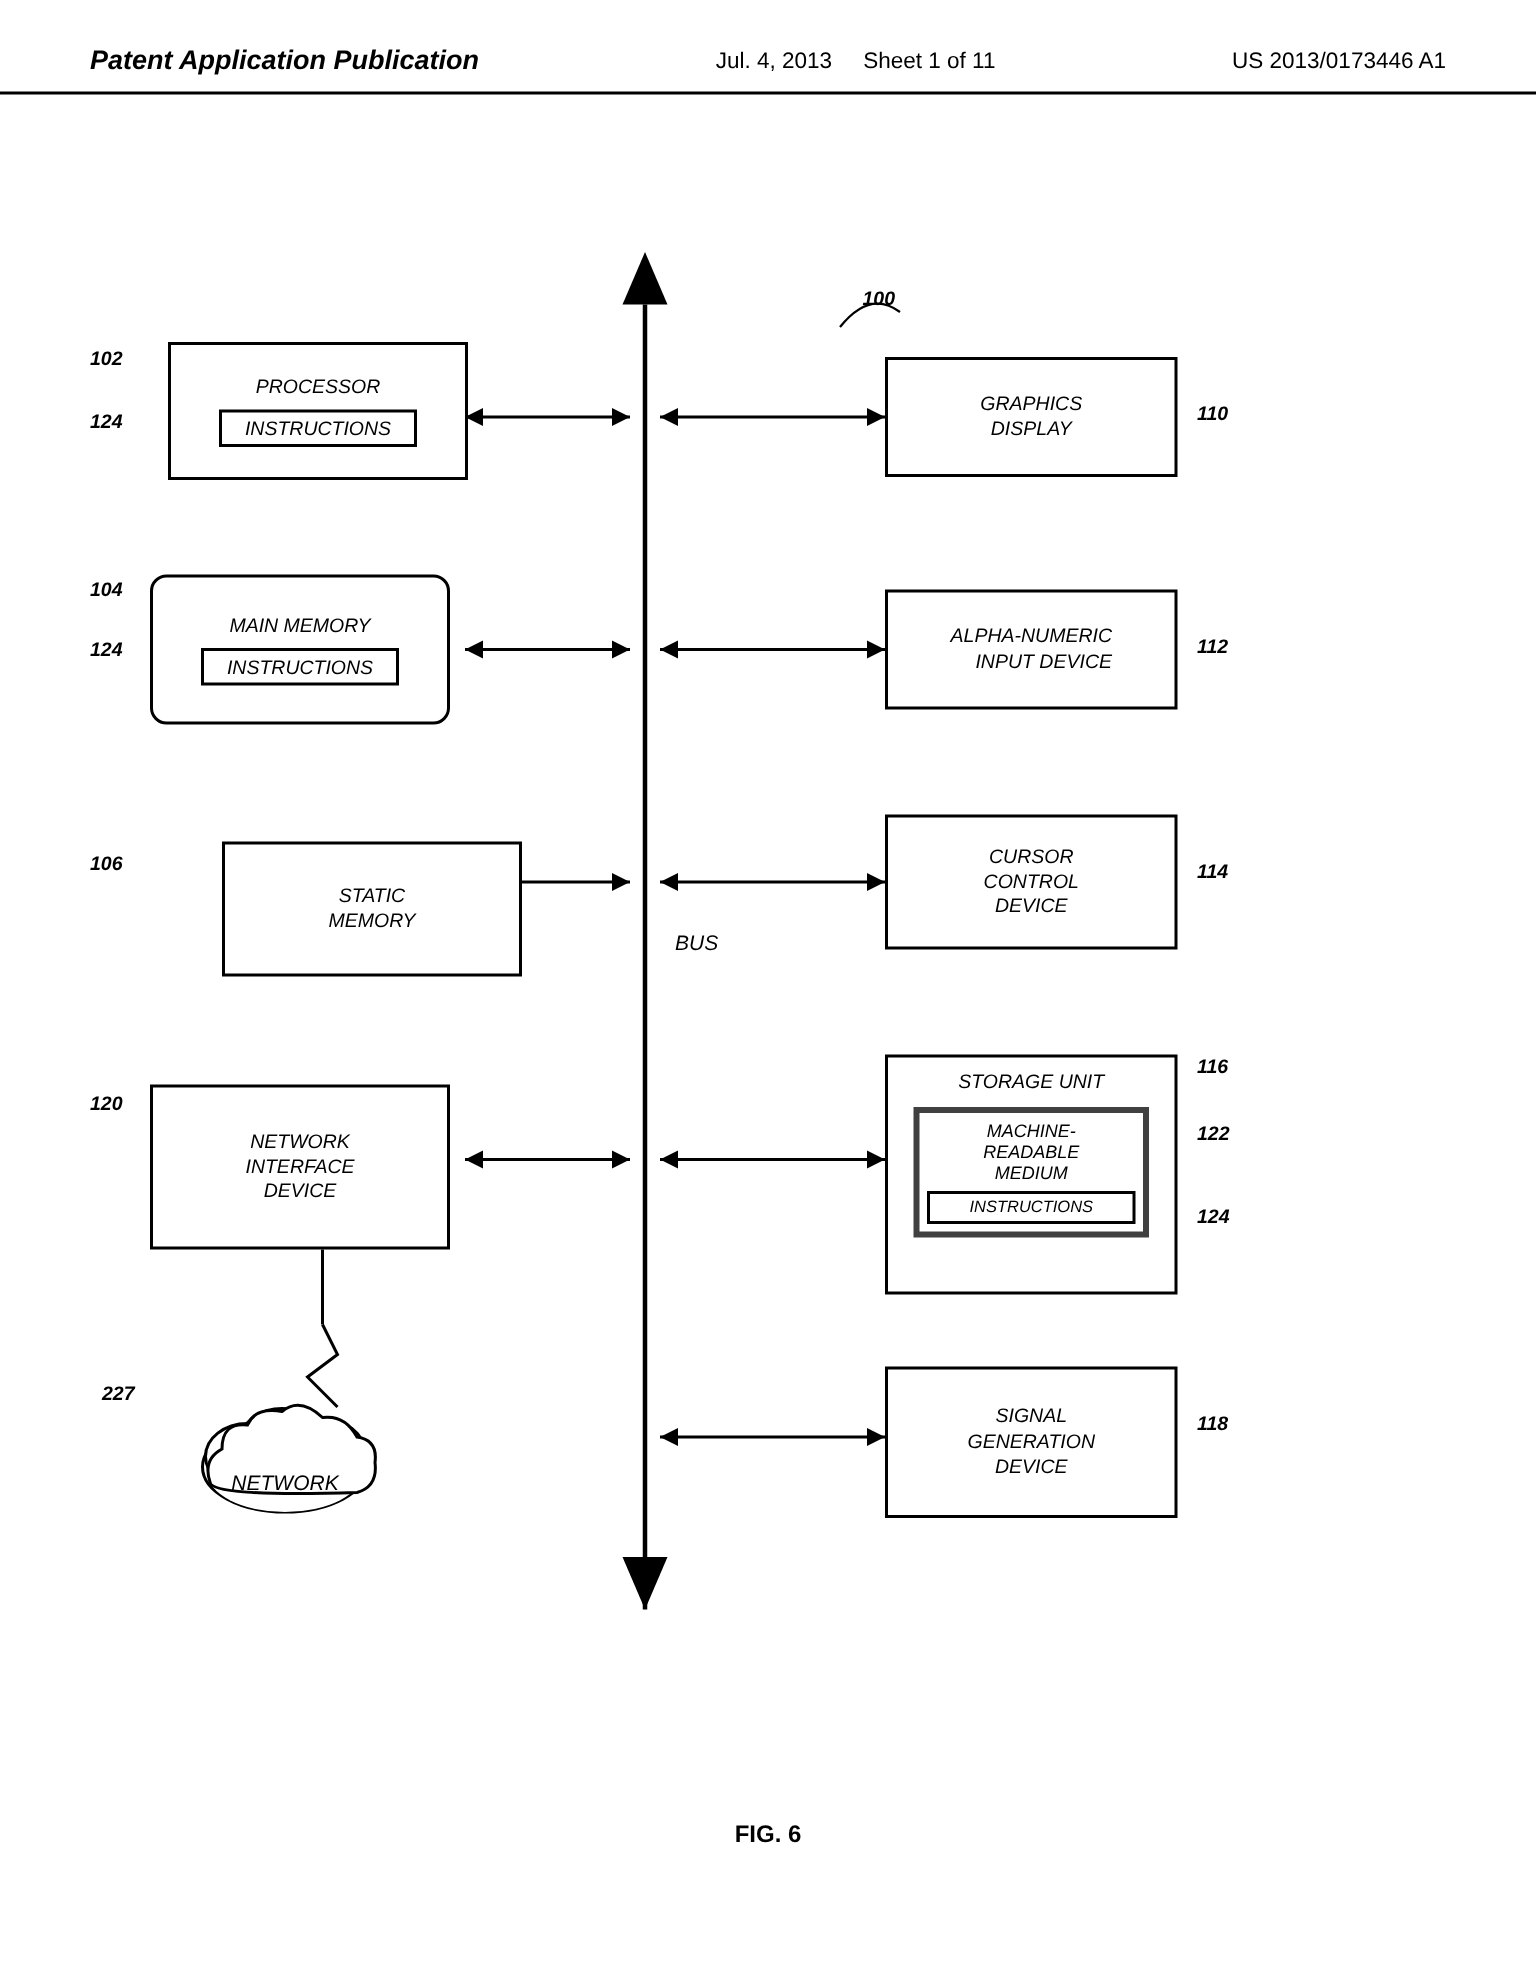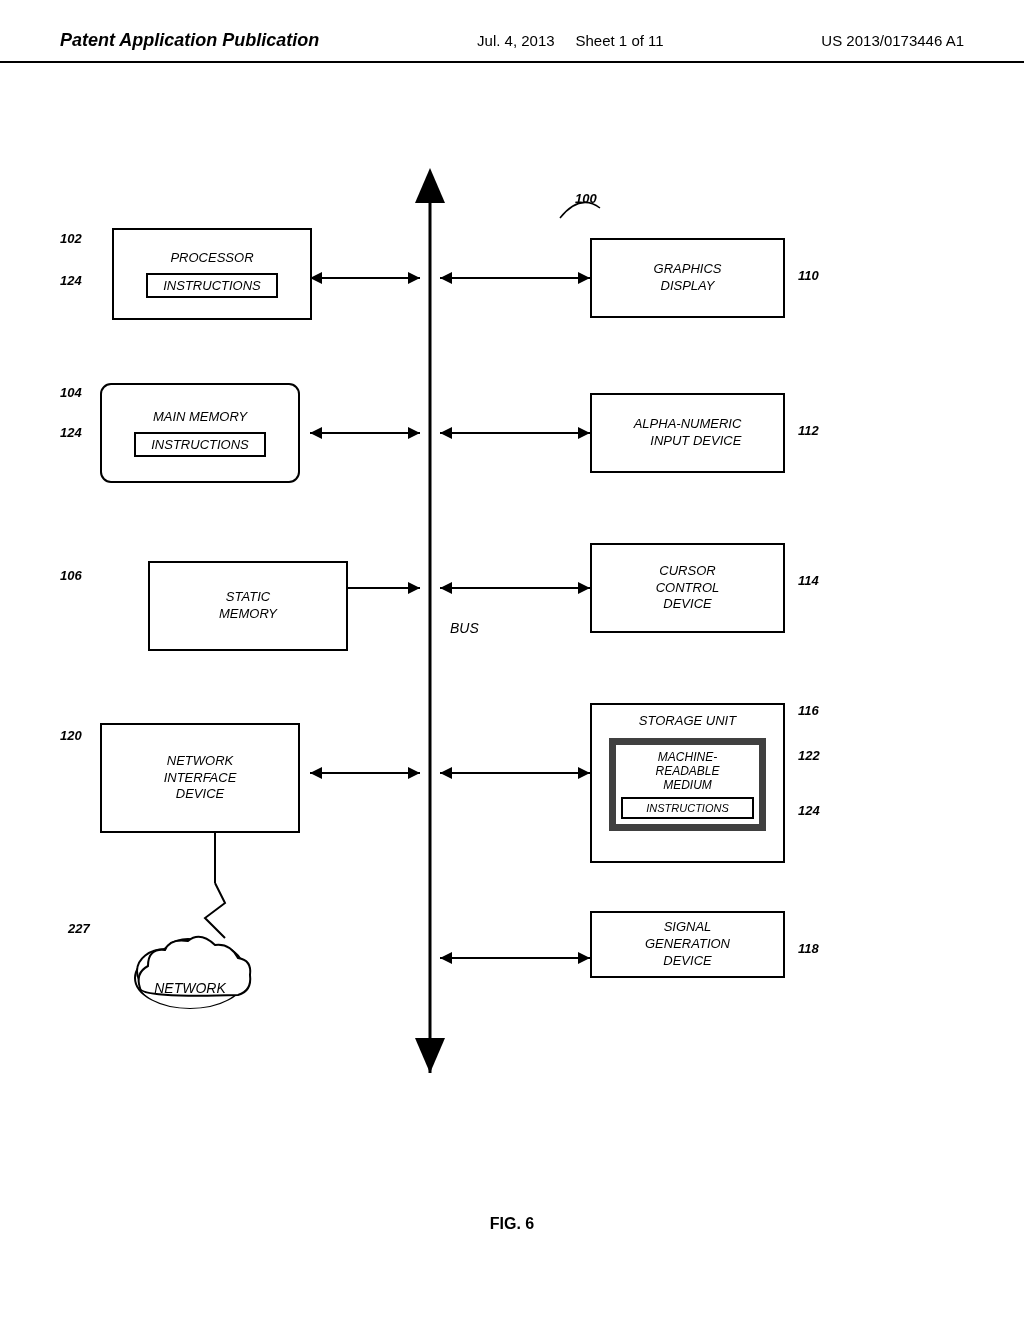--- a/index.html
+++ b/index.html
@@ -198,31 +198,31 @@
   <div class="ref-label" style="top:510px; left:798px;text-align:right;">114</div>
 
   <div class="box" style="left:100px; top:660px; width:200px; height:110px;">
     <div class="box-label">NETWORK<br>INTERFACE<br>DEVICE</div>
   </div>
   <div class="ref-label" style="top:665px; left:60px;">120</div>
 
   <div class="box" style="left:590px; top:640px; width:195px; height:160px; justify-content: flex-start; padding-top: 8px;">
     <div class="box-label">STORAGE UNIT</div>
 
-    <div style="border:7px solid #404040; width:90%; margin-top:8px; padding:5px; font-style:italic; font-size:12px; text-align:center;">
+    <div style="border:4px solid #404040; width:90%; margin-top:8px; padding:5px; font-style:italic; font-size:12px; text-align:center;">
       MACHINE-<br>READABLE<br>MEDIUM
       
       <div style="border:2px solid #000; margin-top:5px; padding:3px; font-style:italic; font-size:11px;">INSTRUCTIONS</div>
     </div>
   </div>
   <div class="ref-label" style="top:640px; left:798px;">116</div>
   <div class="ref-label" style="top:685px; left:798px;">122</div>
   <div class="ref-label" style="top:740px; left:798px;">124</div>
 
-  <div class="box" style="left:590px; top:848px; width:195px; height:67px;text-align:center;">
+  <div class="box" style="left:590px; top:848px; width:195px; height:101px;text-align:center;">
     <div class="box-label">SIGNAL<br>GENERATION<br>DEVICE</div>
   </div>
   <div class="ref-label" style="top:878px; left:798px;">118</div>
 
   <div class="cloud-container" style="left:110px; top:840px;">
     <svg width="160" height="120" viewBox="0 0 160 120">
 
       <ellipse cx="80" cy="75" rx="55" ry="30" fill="white" stroke="#000" stroke-width="2"></ellipse>
       <ellipse cx="55" cy="68" rx="28" ry="22" fill="white" stroke="#000" stroke-width="2"></ellipse>
       <ellipse cx="105" cy="65" rx="28" ry="22" fill="white" stroke="#000" stroke-width="2"></ellipse>

